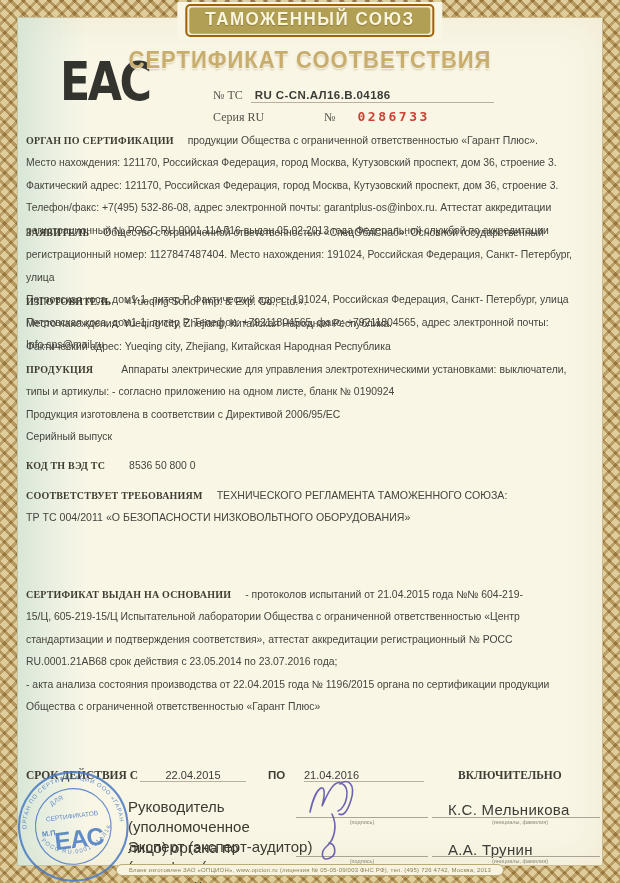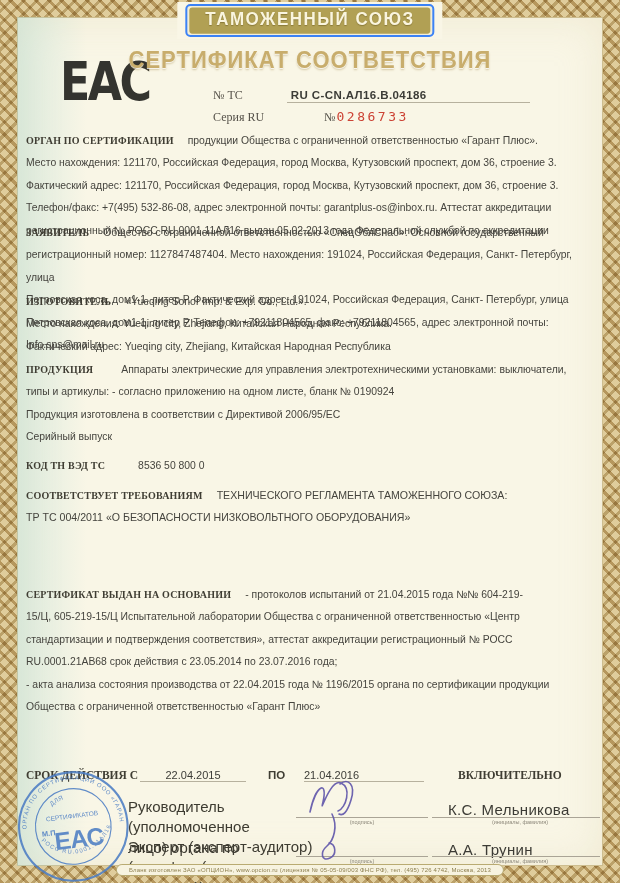--- a/index.html
+++ b/index.html
@@ -24,21 +24,21 @@
     position:absolute; left:17px; top:17px; bottom:17px; width:70px;
     background:linear-gradient(90deg, rgba(170,215,208,.38), rgba(170,215,208,0));
     pointer-events:none;
   }
   
   .badge-wrap{
     position:absolute; top:2px; left:50%; transform:translateX(-50%);
     background:#f9f6e6; padding:2px 8px;
   }
   .badge{
-    border:2px solid #3b82f6; border-radius:5px; padding:2px; background:#f3eed6;
+    border:2px solid #a16207; border-radius:5px; padding:2px; background:#f3eed6;
   }
   .badge-bar{
     background:#b1a054; color:#faf5de; border-radius:3px;
     font-weight:bold; font-size:17px; letter-spacing:1.5px;
     padding:2px 16px 3px; white-space:nowrap;
     text-shadow:0 1px 1px rgba(90,75,25,.45);
     transform:scaleY(1.05);
   }
   .cert-title{
     position:absolute; top:48px; left:0; right:0; text-align:center;
@@ -51,26 +51,26 @@
     font-family:"DejaVu Sans", sans-serif; font-weight:bold;
     font-size:54px; line-height:1; color:#34342f; letter-spacing:-3px;
     transform:scaleX(.82); transform-origin:left top;
   }
   .numline{position:absolute; left:213px; font-size:12px; color:#56524a; font-family:"Liberation Serif", serif;}
   .numline .lab{margin-right:8px;}
   .cert-no{
     font-family:"Liberation Sans", sans-serif; font-weight:bold; font-size:11.5px;
     color:#3c3c37; letter-spacing:.4px;
     display:inline-block; min-width:235px;
-    border-bottom:1px solid #b7b19e; padding:0 4px 1px;margin-left:36px;
+    border-bottom:1px solid #b7b19e; padding:0 4px 1px;
   }
   .serial-no-label{margin-left:52px; color:#55524a;}
   .serial-no{
-    font-family:"DejaVu Sans Mono", monospace; font-weight:normal; font-size:13px;
-    color:#cc4335; letter-spacing:2.5px; margin-left:1px;
+    font-family:"DejaVu Sans Mono", monospace; font-weight:bold; font-size:13px;
+    color:#cc4335; letter-spacing:2.5px; margin-left:22px;
   }
   
   .section{position:absolute; left:26px; width:570px; line-height:1.4;}
   .sec-label{
     font-family:"Liberation Serif", serif; font-weight:bold;
     font-size:10px; color:#3f3d33; letter-spacing:.2px; margin-right:14px;
   }
   .sec-text{
     font-size:10.4px; color:#45443e; white-space:pre-line;
   }
@@ -152,21 +152,21 @@
   </div>
 
   <div class="section" style="top:357px;">
     <span class="sec-label" style="margin-right:28px;">ПРОДУКЦИЯ</span><span class="sec-text">Аппараты электрические для управления электротехническими установками: выключатели,
 типы и артикулы: - согласно приложению на одном листе, бланк № 0190924
 Продукция изготовлена в соответствии с Директивой 2006/95/ЕС
  Серийный выпуск</span>
   </div>
 
   <div class="section" style="top:453px;">
-    <span class="sec-label" style="margin-right:33px;text-align:right;">КОД ТН ВЭД ТС</span><span class="sec-text">8536 50 800 0</span>
+    <span class="sec-label" style="margin-right:24px;text-align:right;">КОД ТН ВЭД ТС</span><span class="sec-text">8536 50 800 0</span>
   </div>
 
   <div class="section" style="top:483px;">
     <span class="sec-label">СООТВЕТСТВУЕТ ТРЕБОВАНИЯМ</span><span class="sec-text upper">ТЕХНИЧЕСКОГО РЕГЛАМЕНТА ТАМОЖЕННОГО СОЮЗА:
 ТР ТС 004/2011 «О БЕЗОПАСНОСТИ НИЗКОВОЛЬТНОГО ОБОРУДОВАНИЯ»</span>
   </div>
 
   <div class="section" style="top:582px;">
     <span class="sec-label">СЕРТИФИКАТ ВЫДАН НА ОСНОВАНИИ</span><span class="sec-text">- протоколов испытаний от 21.04.2015 года №№ 604-219-
 15/Ц, 605-219-15/Ц Испытательной лаборатории Общества с ограниченной ответственностью «Центр

